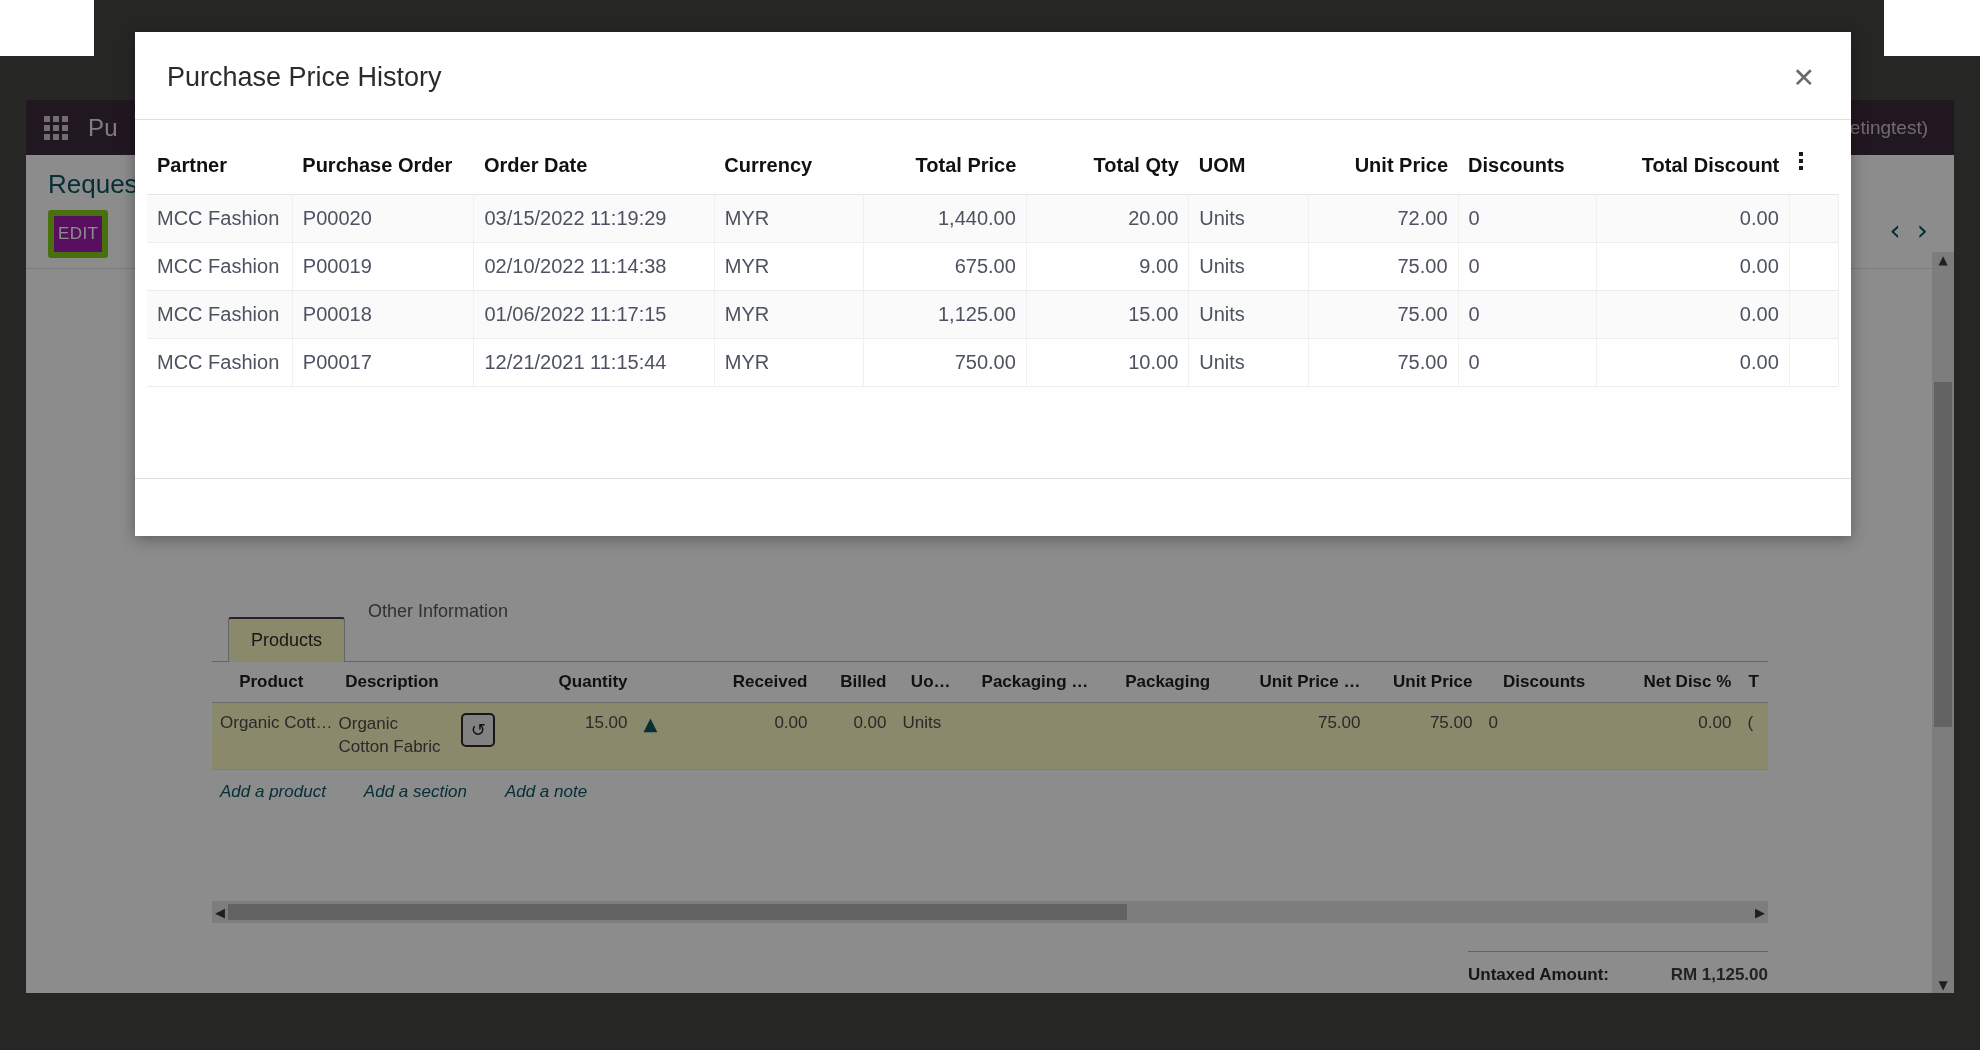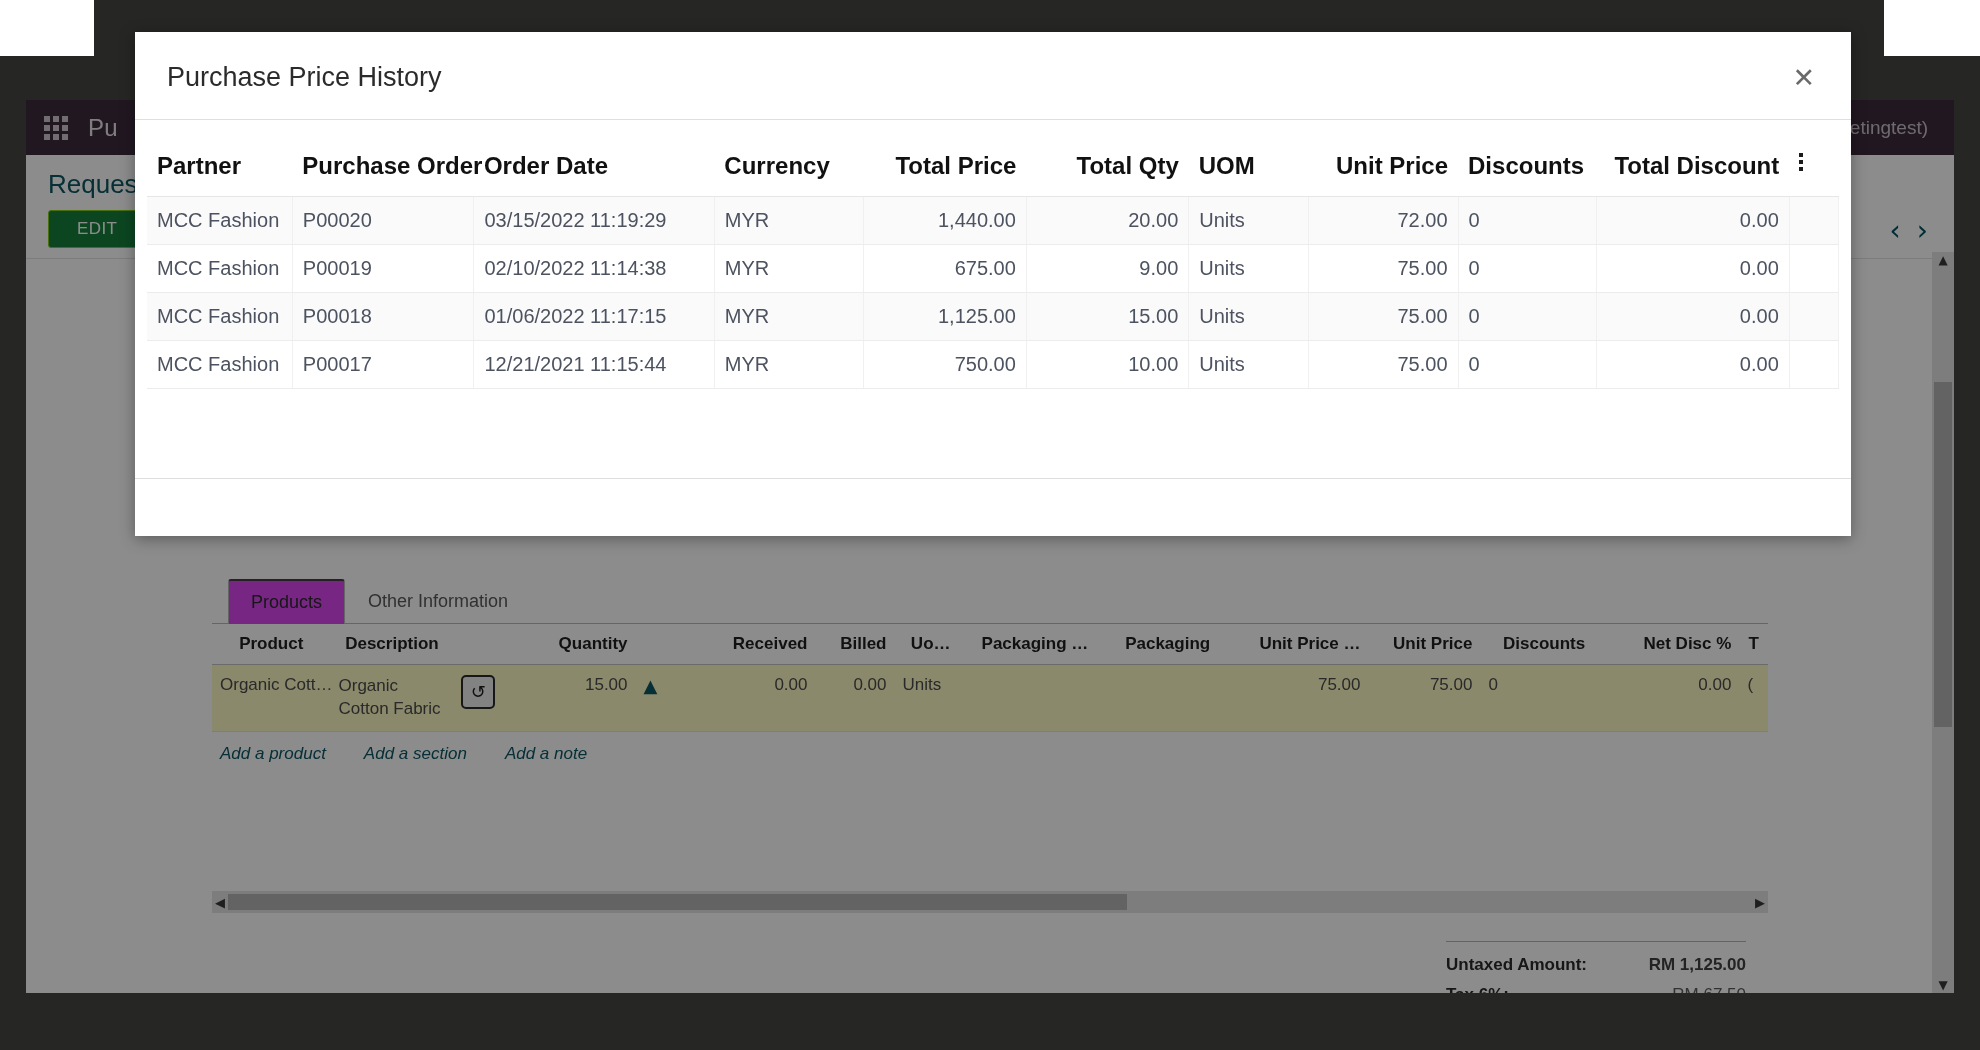--- a/index.html
+++ b/index.html
@@ -76,26 +76,26 @@
     position: relative;
     min-height: 96px;
   }
   .breadcrumb {
     font-size: 26px;
     color: #0b5763;
     font-weight: 400;
   }
   .cp-buttons { margin-top: 10px; display: flex; align-items: center; }
   .btn-edit {
-    background: #15803d;
+    background: #a21caf;
     color: #ffffff;
-    border: 1px solid #84cc16;
+    border: 6px solid #84cc16;
     font-size: 17px;
     font-weight: 400;
-    padding: 8px 28px;
+    padding: 8px 4px;
     border-radius: 3px;
     letter-spacing: .4px;
     cursor: pointer;
   }
   .pager {
     position: absolute;
     right: 26px;
     top: 62px;
     display: flex;
     align-items: center;
@@ -133,25 +133,26 @@
     padding: 11px 22px;
     font-size: 18px;
     color: #5a5a5a;
     border: 1px solid transparent;
     border-bottom: none;
     cursor: pointer;
     background: transparent;
   }
   .tab.active {
     color: #2b2b2b;
-    background: #d946ef;
+    background: #fef9c3;
     border-color: #b9b9b9;
     border-top: 2px solid #4a3a49;
     border-radius: 3px 3px 0 0;
     margin-bottom: -1px;
+    margin-top: 28px;
   }
 
   
   .prod-table { width: 100%; border-collapse: collapse; table-layout: fixed; }
   .prod-table th {
     font-size: 17px;
     font-weight: 700;
     color: #1f1f1f;
     padding: 10px 8px;
     border-bottom: 1px solid #c3c3c3;
@@ -217,21 +218,21 @@
   .hscroll .track { flex: 1; height: 16px; position: relative; background: #e4e4e4; }
   .hscroll .thumb {
     position: absolute; left: 0; top: 0;
     width: 59%; height: 16px;
     background: #b4b4b4;
   }
 
   
   .totals {
     position: absolute;
-    right: 208px;
+    right: 186px;
     top: 682px;
     width: 300px;
     border-top: 1px solid #b4b4b4;
     padding-top: 8px;
   }
   .totals .row {
     display: flex;
     justify-content: space-between;
     padding: 5px 0;
     font-size: 17px;
@@ -309,21 +310,21 @@
     margin-top: 18px;
   }
 
   
   .hist-table {
     width: 100%;
     border-collapse: collapse;
     table-layout: fixed;
   }
   .hist-table th {
-    font-size: 24px;
+    font-size: 20px;
     font-weight: 700;
     color: #111111;
     padding: 8px 10px 16px 10px;
     text-align: left;
     white-space: nowrap;
     border-bottom: 1px solid #e6e6e6;
   }
   .hist-table th.num { text-align: right; }
   .hist-table td {
     font-size: 20px;

